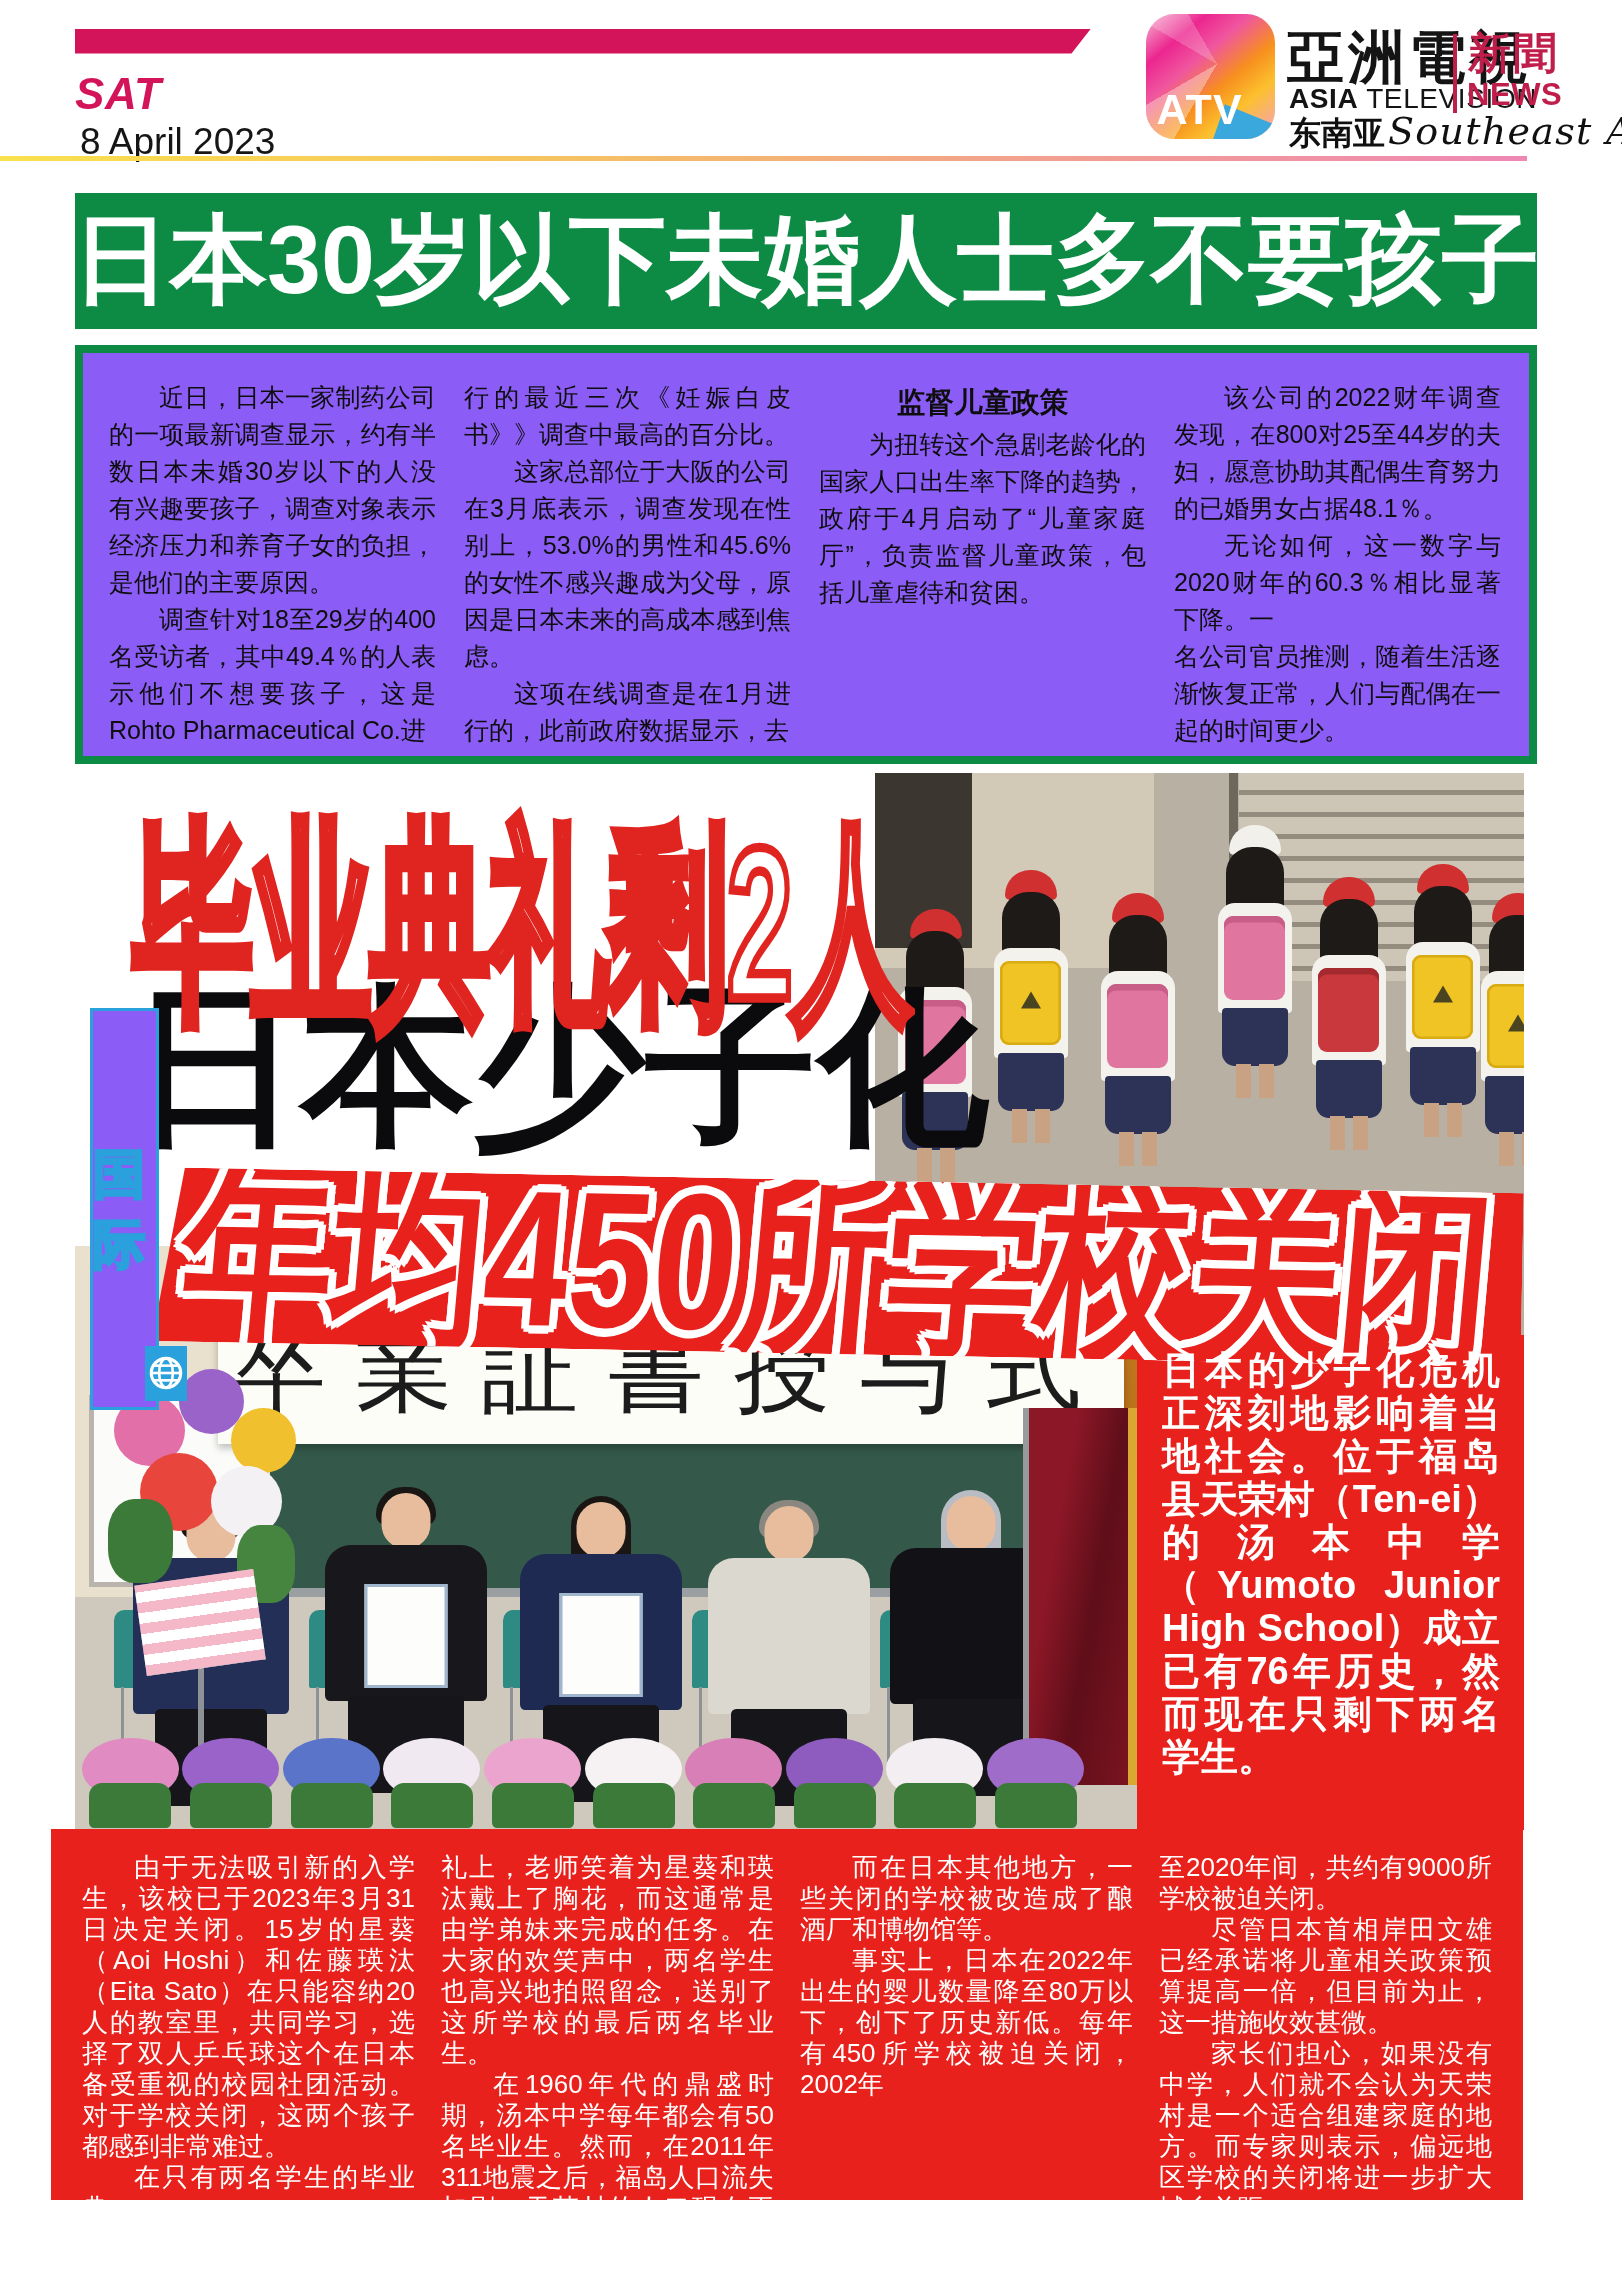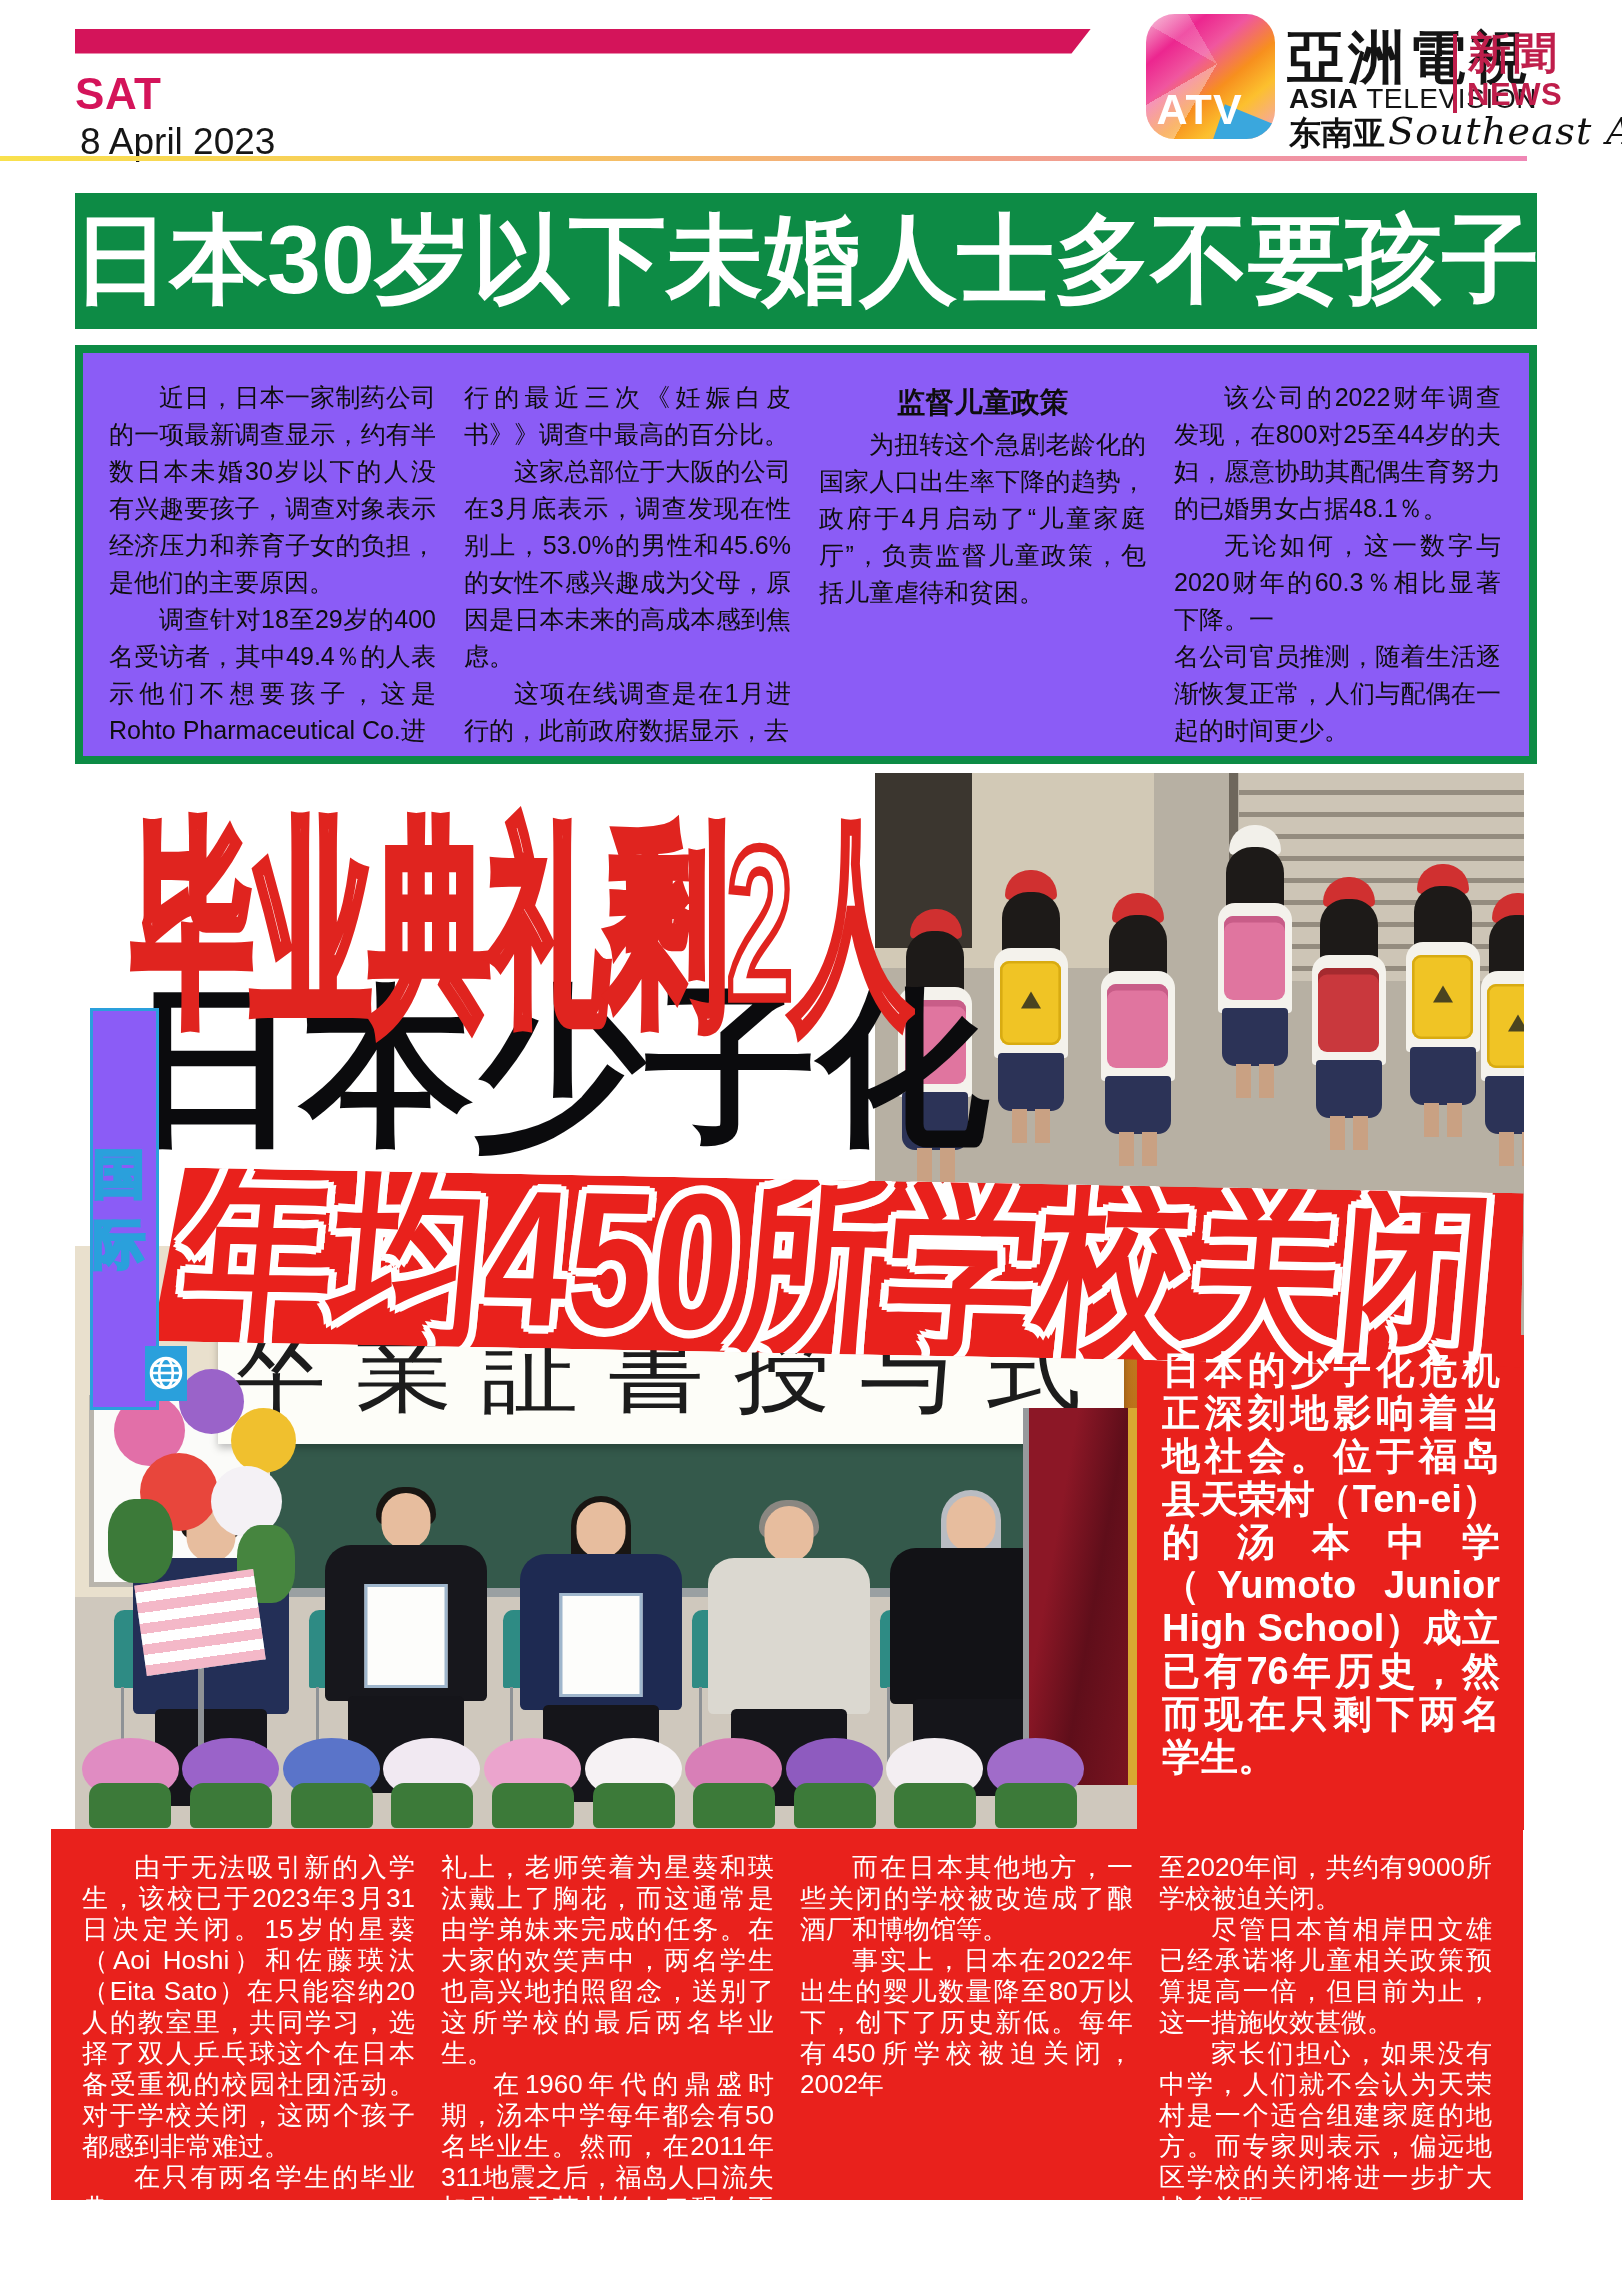--- a/index.html
+++ b/index.html
@@ -4,21 +4,21 @@
 <style>
   * { margin:0; padding:0; box-sizing:border-box; }
   html,body { background:#ffffff; }
   body { font-family:"Liberation Sans", sans-serif; }
   #page {
     position:relative; width:1623px; height:2295px; background:#fff; overflow:hidden;
   }
   
   .top-bar { position:absolute; left:75px; top:28.6px; width:1016px; height:25px; background:#d4145a;
     clip-path:polygon(0 0,100% 0,calc(100% - 19.5px) 100%,0 100%); }
-  .day { position:absolute; left:75px; top:69px; font-size:44px; font-weight:900; color:#d4145a; letter-spacing:0.6px; }
+  .day { position:absolute; left:75px; top:69px; font-size:44px; font-weight:900; color:#d4145a; letter-spacing:0.6px;font-style:italic; }
   .date { position:absolute; left:80px; top:121px; font-size:37px; color:#161616; }
   .atv-icon { position:absolute; left:1146px; top:14.3px; width:129px; height:125px; border-radius:28.6px; overflow:hidden;
     background:linear-gradient(140deg,#f6b8d3 0%,#ec268f 22%,#f0569f 38%,#f78f1e 58%,#fcc02e 74%,#f4a0c4 100%); }
   .atv-icon .facet-blue { position:absolute; left:52%; top:72%; width:46%; height:28%; background:#3aa7dd;
     clip-path:polygon(0 100%,20% 0,100% 55%,100% 100%); }
   .atv-icon .facet-shine { position:absolute; inset:0;
     background:conic-gradient(from 210deg at 55% 40%, rgba(255,255,255,.35) 0 30deg, rgba(255,255,255,0) 30deg 90deg, rgba(255,255,255,.2) 90deg 120deg, rgba(255,255,255,0) 120deg 360deg); }
   .atv-icon .atv-word { position:absolute; left:10.4px; bottom:5.2px; font-size:43px; font-weight:900; color:#fff; letter-spacing:1.3px; }
   .logo-zh { position:absolute; left:1287px; top:19.5px; font-size:57px; font-weight:900; color:#141414; letter-spacing:3.9px; white-space:nowrap; }
   .logo-en { position:absolute; left:1289px; top:83px; font-size:28px; color:#141414; letter-spacing:0.6px; white-space:nowrap; }

